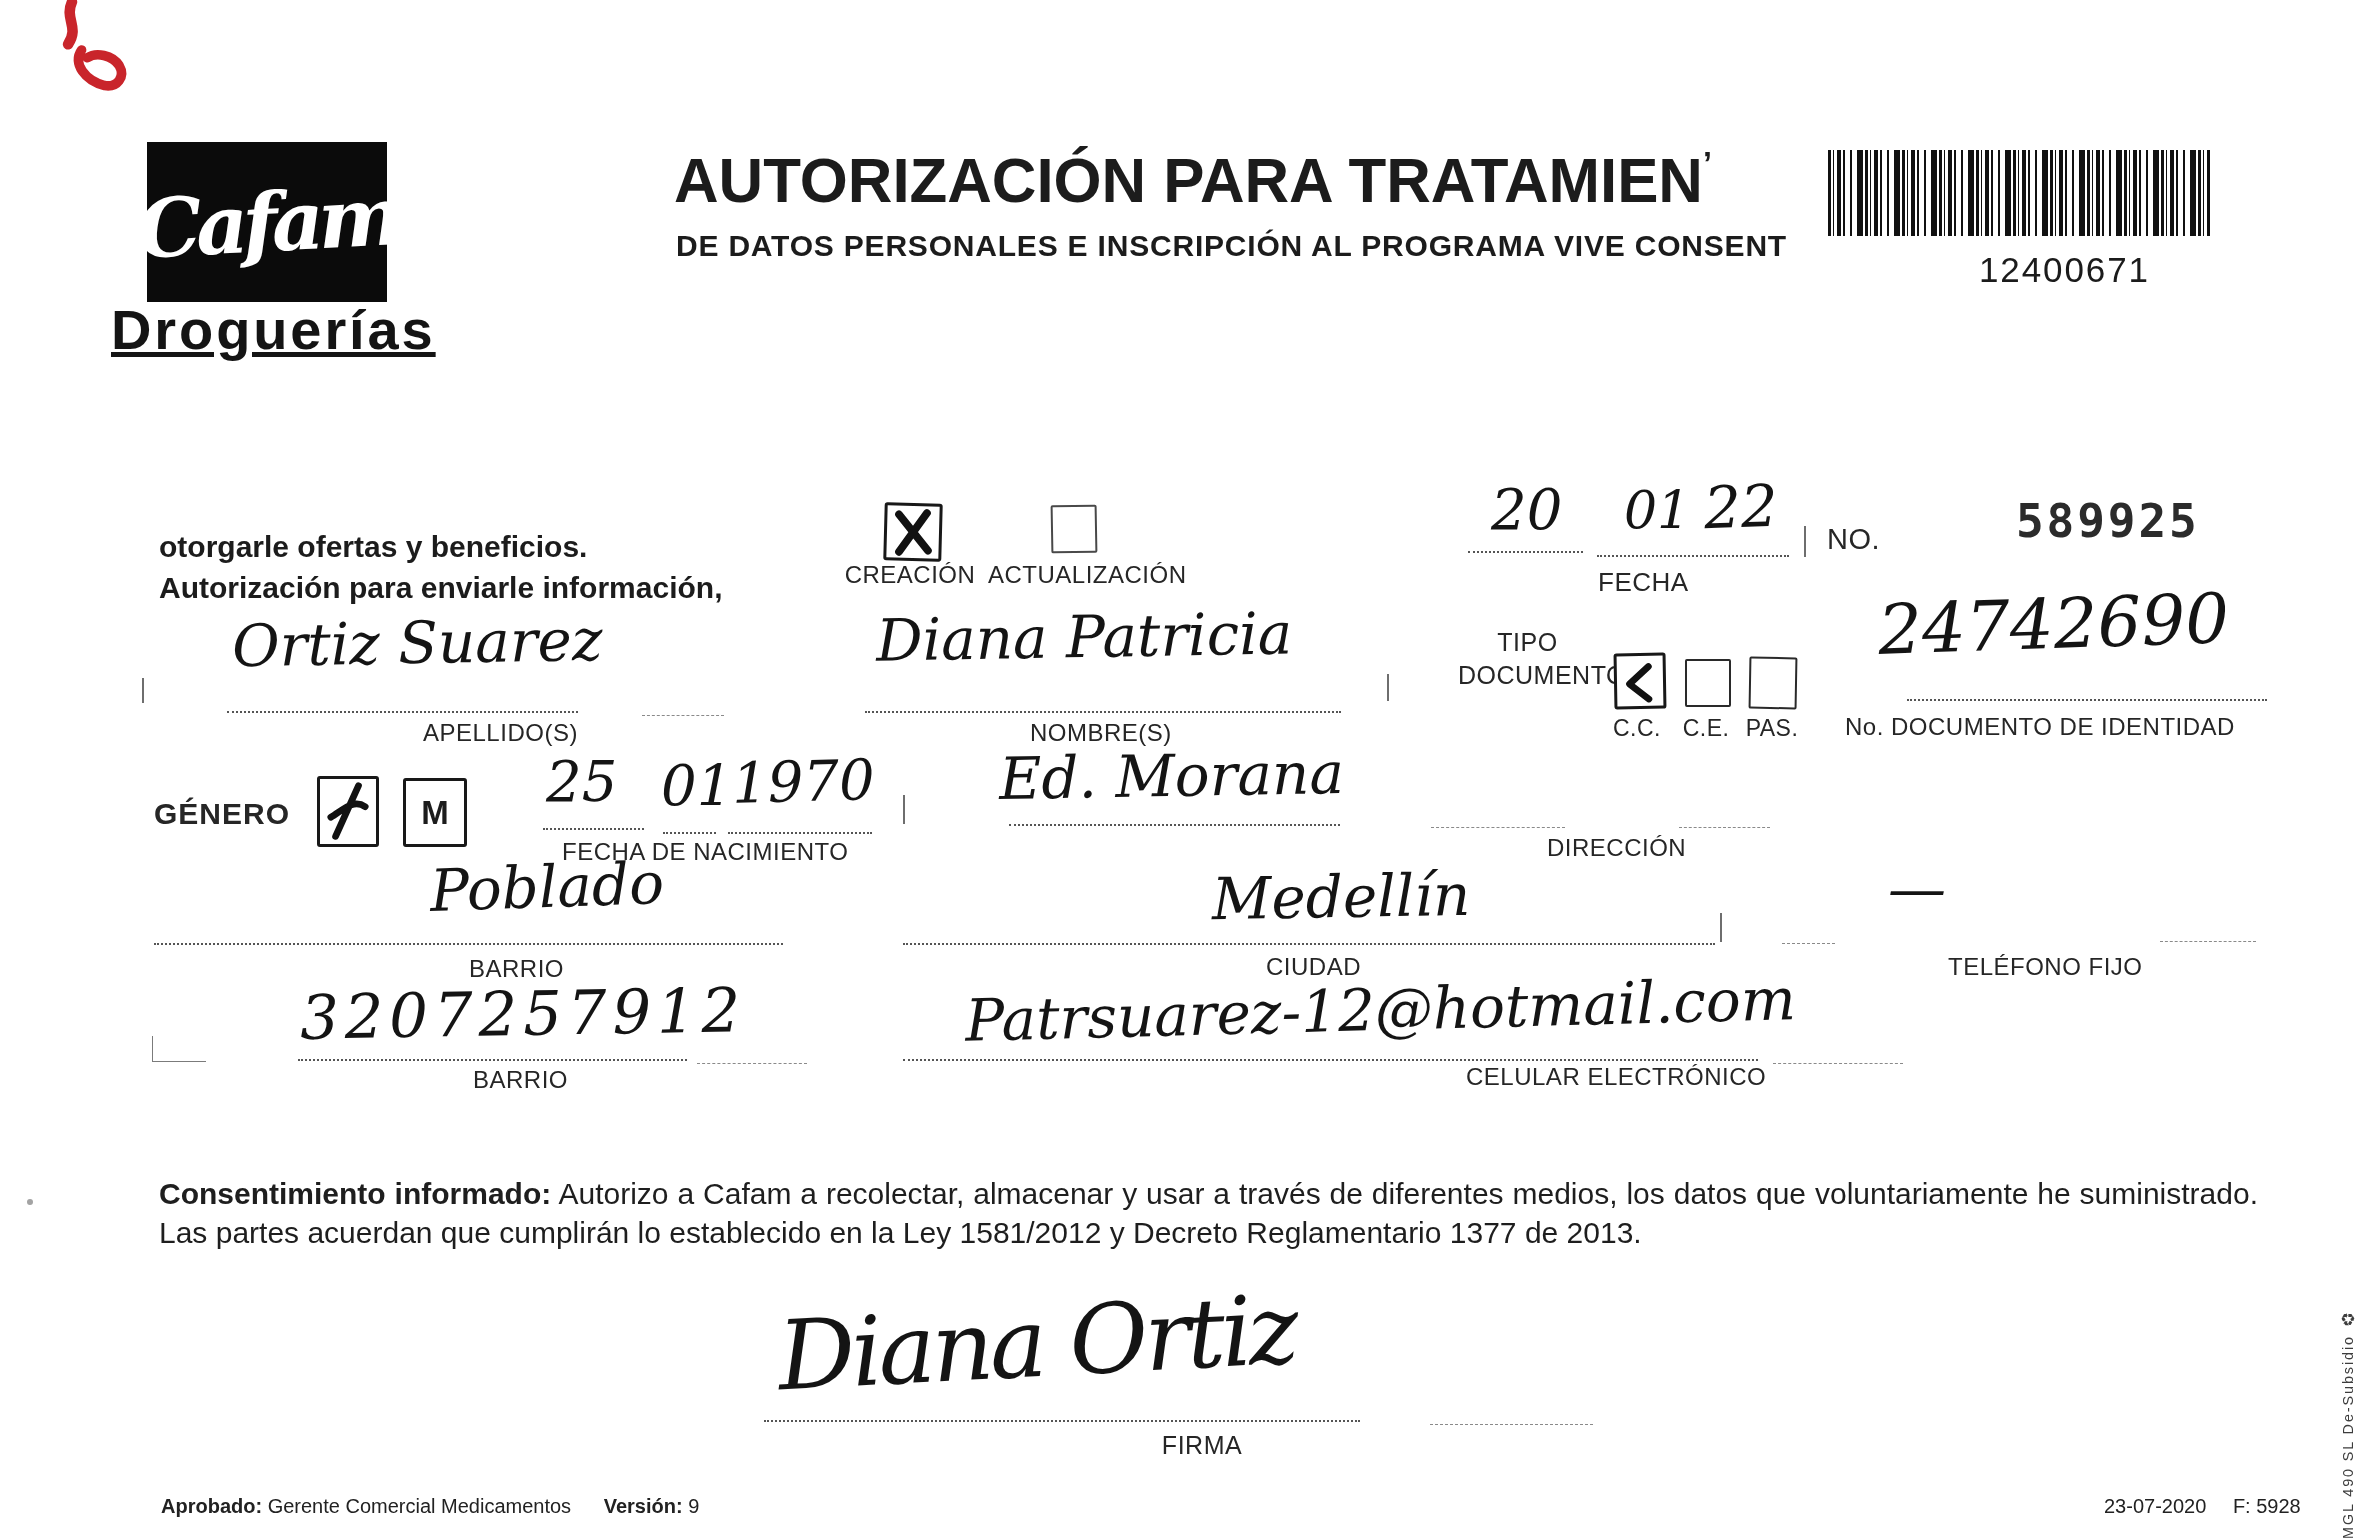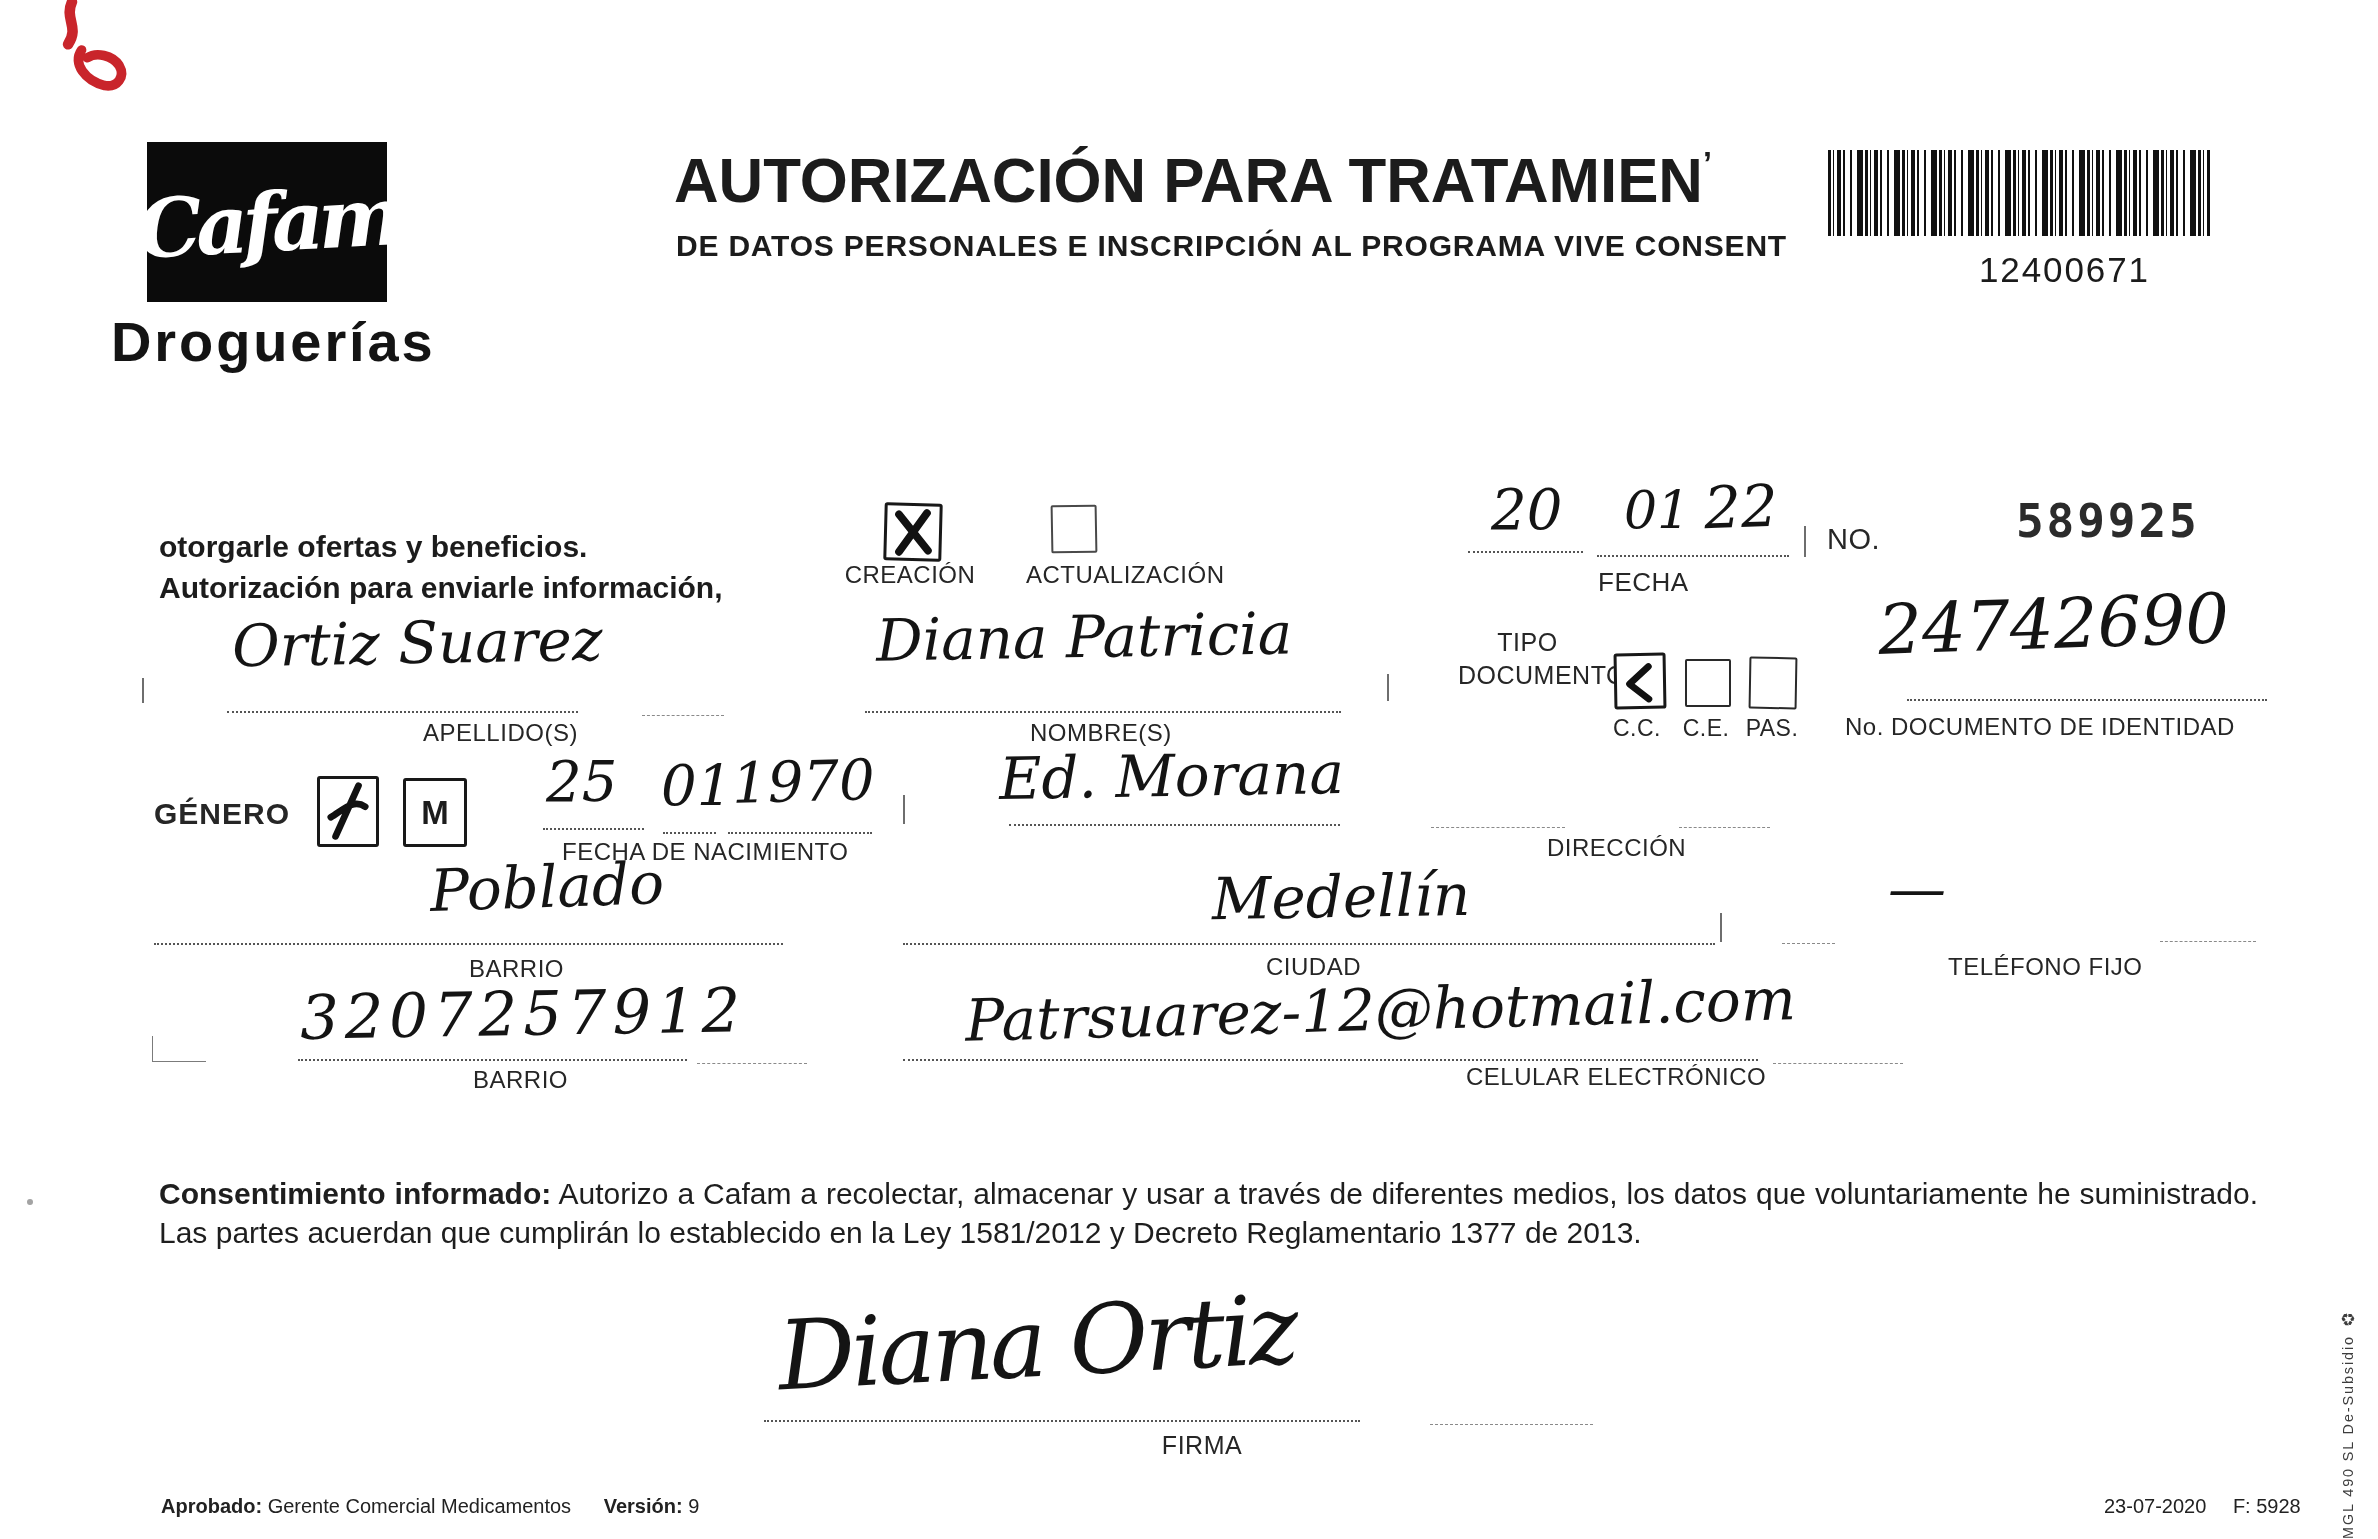--- a/index.html
+++ b/index.html
@@ -36,21 +36,21 @@
 <div class="stage">
 
   <svg class="abs" style="left:43px;top:0;width:106px;height:101px;" viewBox="0 0 110 105">
     <path d="M30 2 C22 20 38 28 26 46" stroke="#c9252b" stroke-width="11" fill="none" stroke-linecap="round"></path>
     <path d="M40 52 C30 66 44 84 64 89 C77 91 86 80 79 68 C72 57 55 54 46 60" stroke="#c9252b" stroke-width="10" fill="none" stroke-linecap="round"></path>
   </svg>
 
   <div class="logo-box">
     <span class="logo-script">Cafam</span>
   </div>
-  <div class="abs droguerias" style="left:111px;top:309px;">Droguerías</div>
+  <div class="abs droguerias" style="left:111px;top:297px;text-decoration:underline;">Droguerías</div>
 
   <div class="abs title" style="left:674px;top:144px;">
     <span>AUTORIZACIÓN PARA TRATAMIEN</span><span style="font-size:33px;vertical-align:27px;">’</span>
   </div>
   <div class="abs subtitle" style="left:676px;top:229px;">DE DATOS PERSONALES E INSCRIPCIÓN AL PROGRAMA VIVE CONSENT</div>
 
   <div class="barcode"></div>
   <div class="abs" style="left:1979px;top:250px;font-size:35px;letter-spacing:1.9px;color:#1b1b1b;">12400671</div>
 
   <div class="abs" style="left:159px;top:526px;font-size:30px;font-weight:bold;line-height:41px;">
@@ -58,21 +58,21 @@
     <div>Autorización para enviarle información,</div>
   </div>
 
   <div class="box" style="left:884px;top:503px;width:52px;height:52px;transform:rotate(1.5deg);">
     <svg viewBox="0 0 54 54" style="width:100%;height:100%;">
       <path d="M12 9 L43 46 M41 7 L13 48" stroke="#111" stroke-width="8" fill="none" stroke-linecap="round"></path>
     </svg>
   </div>
   <div class="abs lbl lblc" style="left:843px;top:561px;width:134px;">CREACIÓN</div>
   <div class="boxthin" style="left:1051px;top:505px;width:42px;height:44px;transform:rotate(-1deg);opacity:.85;"></div>
-  <div class="abs lbl lblc" style="left:988px;top:561px;width:173px;margin-left:38px;">ACTUALIZACIÓN</div>
+  <div class="abs lbl lblc" style="left:988px;top:561px;width:173px;">ACTUALIZACIÓN</div>
 
   <div class="abs hw" style="left:1491px;top:477px;font-size:56px;">20</div>
   <div class="abs hw" style="left:1624px;top:480px;font-size:52px;">01</div>
   <div class="abs hw" style="left:1704px;top:473px;font-size:58px;transform:rotate(-2deg);">22</div>
   <div class="abs dline" style="left:1468px;top:551px;width:115px;"></div>
   <div class="abs dline" style="left:1597px;top:555px;width:192px;"></div>
   <div class="vtick" style="left:1804px;top:526px;height:31px;"></div>
   <div class="abs lbl" style="left:1598px;top:567px;font-size:26px;">FECHA</div>
   <div class="abs lbl" style="left:1827px;top:523px;font-size:29px;">NO.</div>
   <div class="abs stamp" style="left:2016px;top:494px;font-size:46px;letter-spacing:2.9px;">589925</div>

